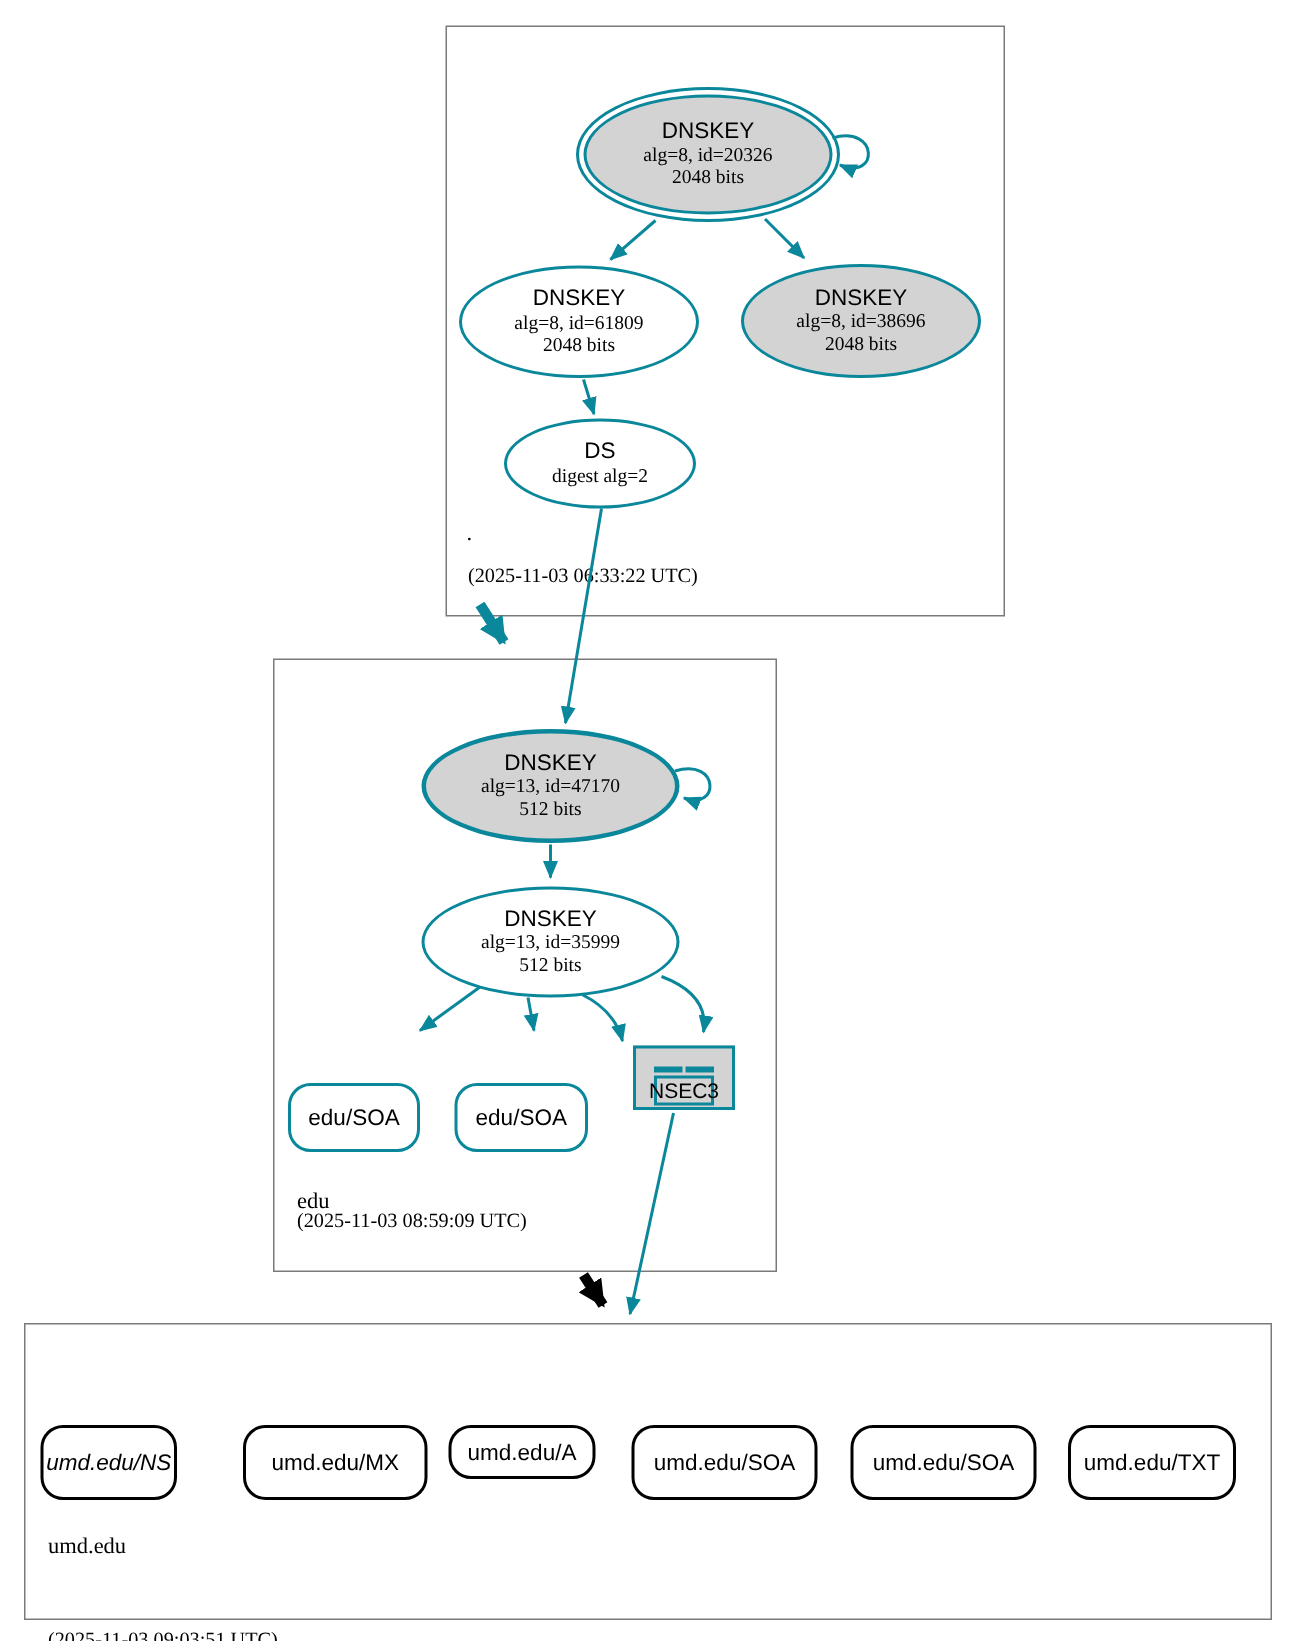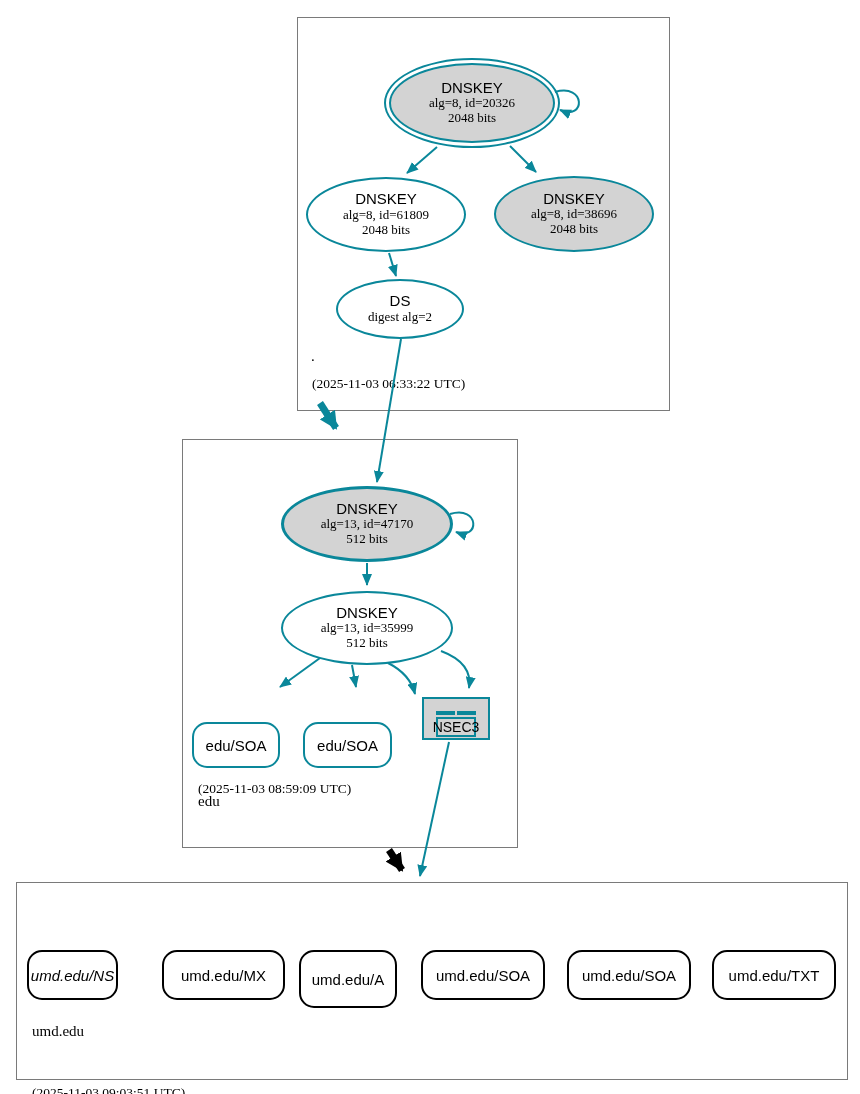--- a/index.html
+++ b/index.html
@@ -63,21 +63,21 @@
 <div class="canvas">
 
   <div class="zone-box" style="left:297px;top:17px;width:371px;height:392px;"></div>
   <div class="zone-box" style="left:182px;top:439px;width:334px;height:407px;"></div>
   <div class="zone-box" style="left:16px;top:882px;width:830px;height:196px;"></div>
 
   <div class="zone-name" style="left:311px;top:348px;">.</div>
   <div class="zone-ts" style="left:312px;top:376px;">(2025-11-03 06:33:22 UTC)</div>
 
   <div class="zone-name" style="left:198px;top:793px;">edu</div>
-  <div class="zone-ts" style="left:198px;top:781px;">(2025-11-03 08:59:09 UTC)</div>
+  <div class="zone-ts" style="left:198px;top:806px;">(2025-11-03 08:59:09 UTC)</div>
 
   <div class="zone-name" style="left:32px;top:1023px;">umd.edu</div>
   <div class="zone-ts" style="left:32px;top:1049px;margin-top:36px;">(2025-11-03 09:03:51 UTC)</div>
 
   <div class="dbl-outer" style="left:384px;top:58px;width:176px;height:90px;">
     <div class="dbl-inner">
       <div class="node-title">DNSKEY</div>
       <div class="node-attr">alg=8, id=20326</div>
       <div class="node-attr">2048 bits</div>
     </div>
@@ -126,30 +126,30 @@
     </div>
     <div class="nsec3-label">NSEC3</div>
   </div>
 
   <div class="rrset black" style="left:27px;top:922px;width:91px;height:50px;font-style:italic;">
     <span>umd.edu/NS</span>
   </div>
   <div class="rrset black" style="left:162px;top:922px;width:123px;height:50px;">
     <span>umd.edu/MX</span>
   </div>
-  <div class="rrset black" style="left:299px;top:922px;width:98px;height:58px;">
+  <div class="rrset black" style="left:299px;top:922px;width:98px;height:36px;">
     <span>umd.edu/A</span>
   </div>
   <div class="rrset black" style="left:421px;top:922px;width:124px;height:50px;">
     <span>umd.edu/SOA</span>
   </div>
   <div class="rrset black" style="left:567px;top:922px;width:124px;height:50px;">
     <span>umd.edu/SOA</span>
   </div>
-  <div class="rrset black" style="left:712px;top:922px;width:124px;height:50px;">
+  <div class="rrset black" style="left:712px;top:922px;width:112px;height:50px;">
     <span>umd.edu/TXT</span>
   </div>
 
   <svg class="edges" width="860" height="1094" viewBox="0 0 860 1094">
     <defs>
       <marker id="arr-teal" markerUnits="userSpaceOnUse" markerWidth="13" markerHeight="10" refX="11" refY="5" orient="auto">
         <path d="M0,0 L12,5 L0,10 z" fill="#0a879a"></path>
       </marker>
       <marker id="arr-teal-big" markerUnits="userSpaceOnUse" markerWidth="20" markerHeight="18" refX="16" refY="9" orient="auto">
         <path d="M0,0 L18,9 L0,18 z" fill="#0a879a"></path>

